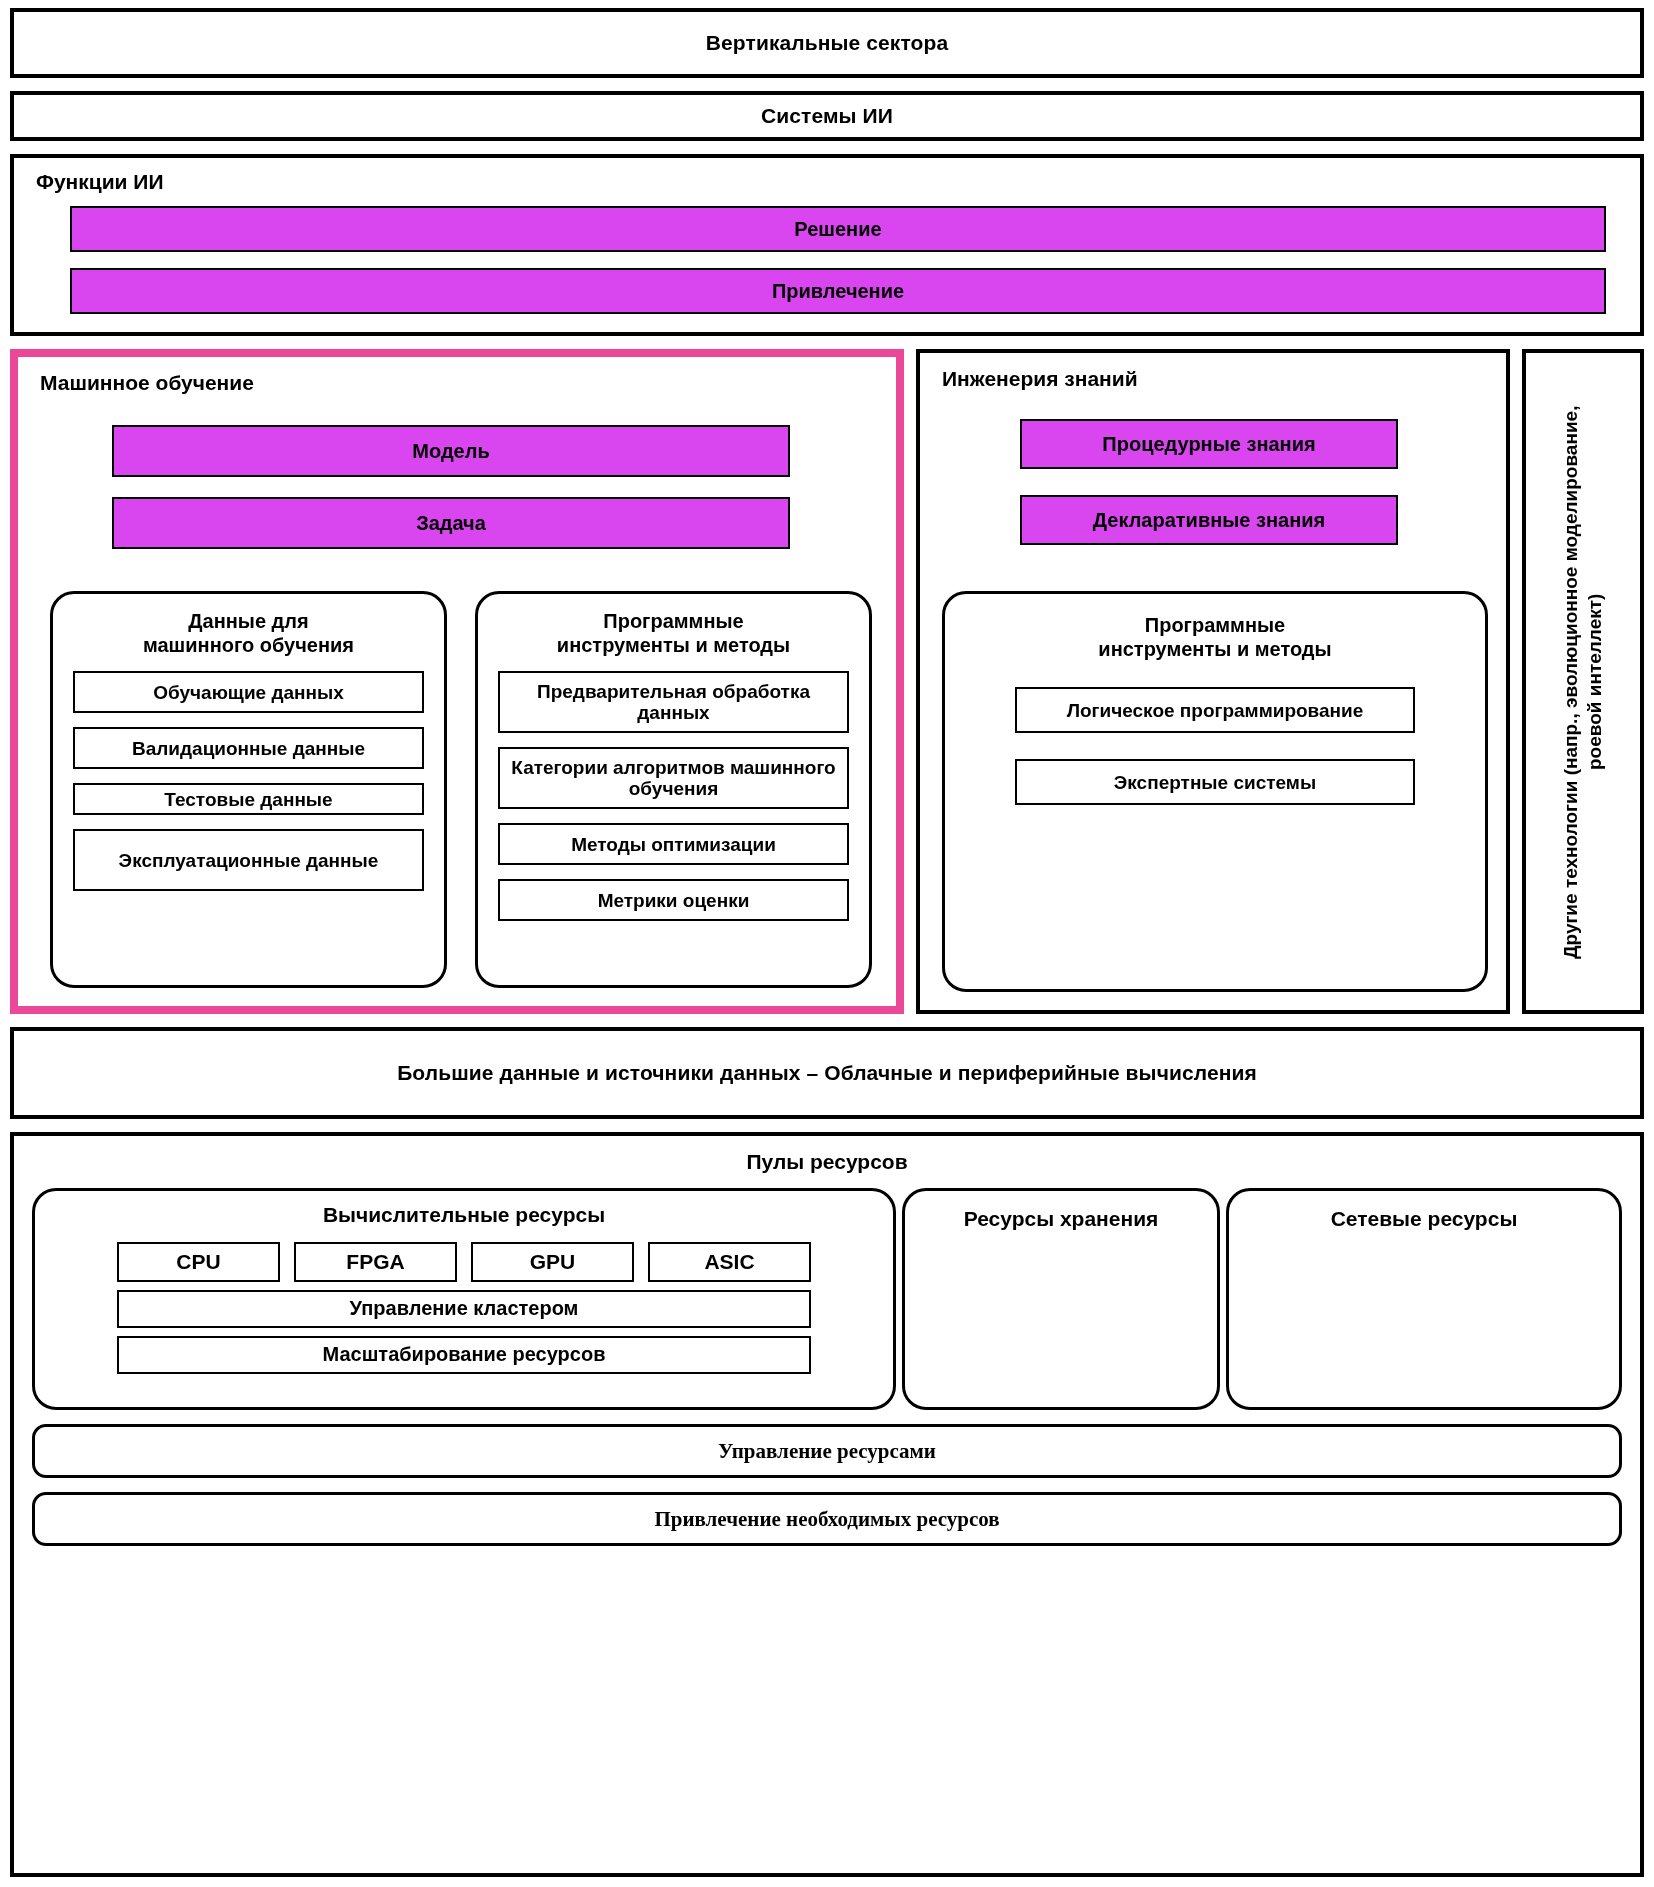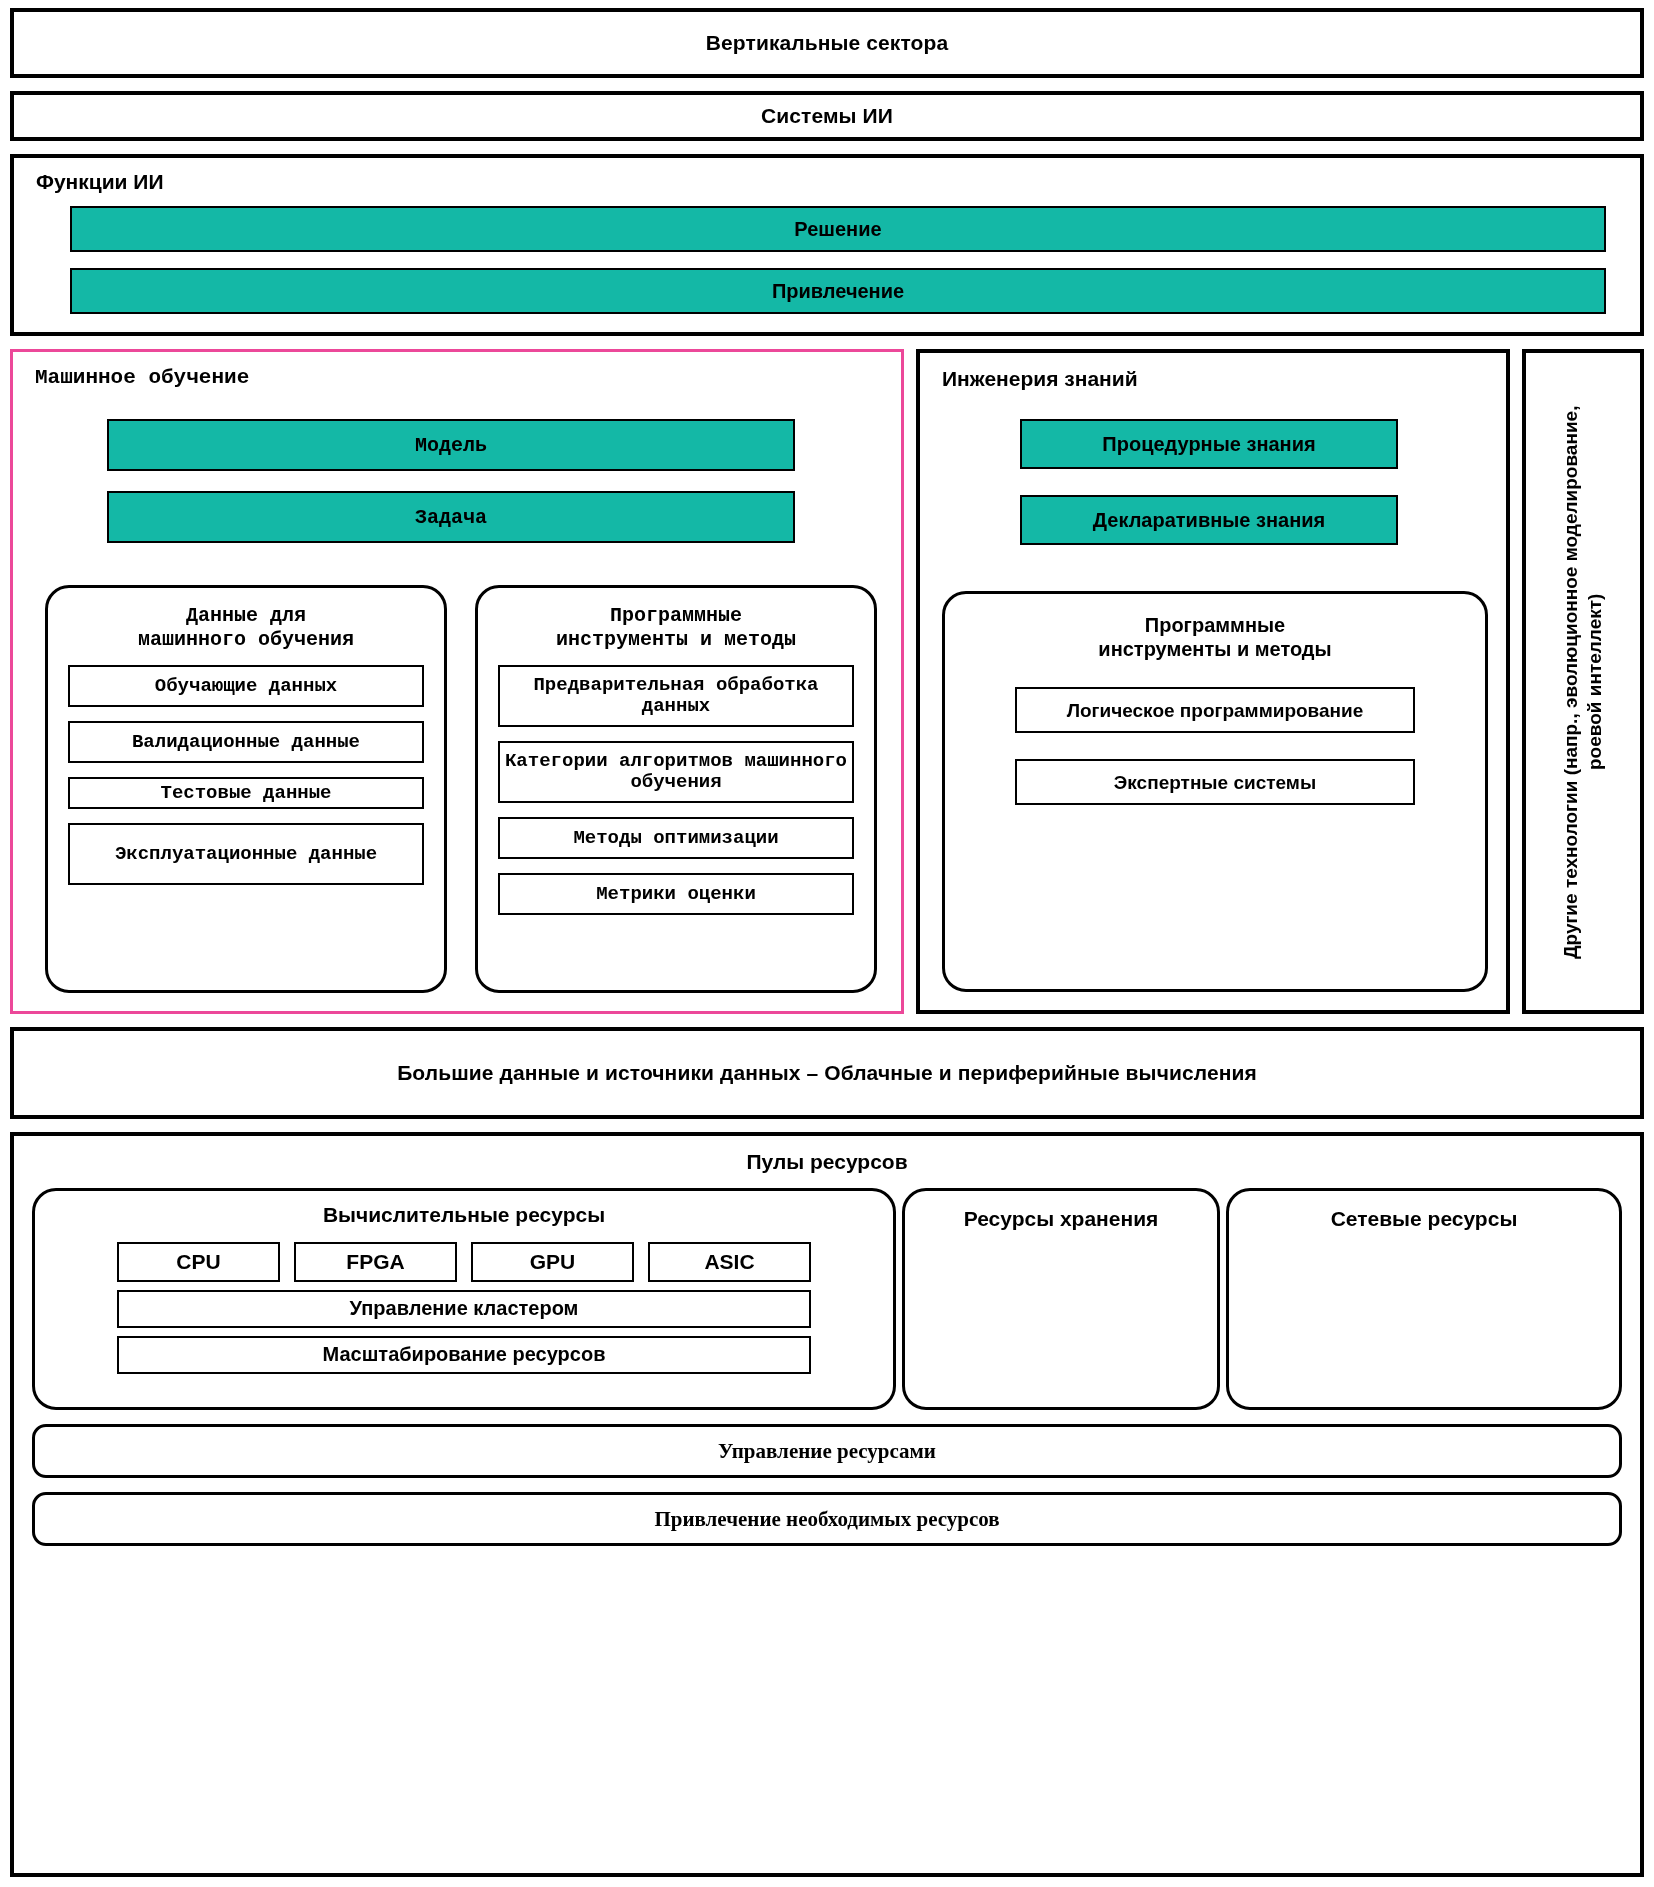--- a/index.html
+++ b/index.html
@@ -32,21 +32,21 @@
     align-items: center;
     justify-content: center;
   }
   .band-title {
     font-weight: bold;
     font-size: 21px;
     letter-spacing: .1px;
   }
   .inner-box {
     border: 2.5px solid #000;
-    background: #14b8a6;
+    background: #d946ef;
     box-sizing: border-box;
     display: flex;
     align-items: center;
     justify-content: center;
     text-align: left;
     font-weight: bold;
     font-size: 20px;
   }
   .round-box {
     border: 3.5px solid #000;
@@ -98,26 +98,25 @@
   .ai-functions .inner-box + .inner-box { margin-top: 16px; }
 
   
   .main-row {
     display: flex;
     gap: 12px;
     height: 665px;
   }
   .col-ml {
     flex: 0 0 894px;
-    border: 3px solid #ec4899;
+    border: 8px solid #ec4899;
     box-sizing: border-box;
     padding: 14px 18px 18px 22px;
     display: flex;
     flex-direction: column;
-    font-family: Liberation Mono, monospace;
   }
   .col-ke {
     flex: 1 1 auto;
     border: 4px solid #000;
     box-sizing: border-box;
     padding: 14px 18px 18px 22px;
     display: flex;
     flex-direction: column;
   }
   .col-other {

